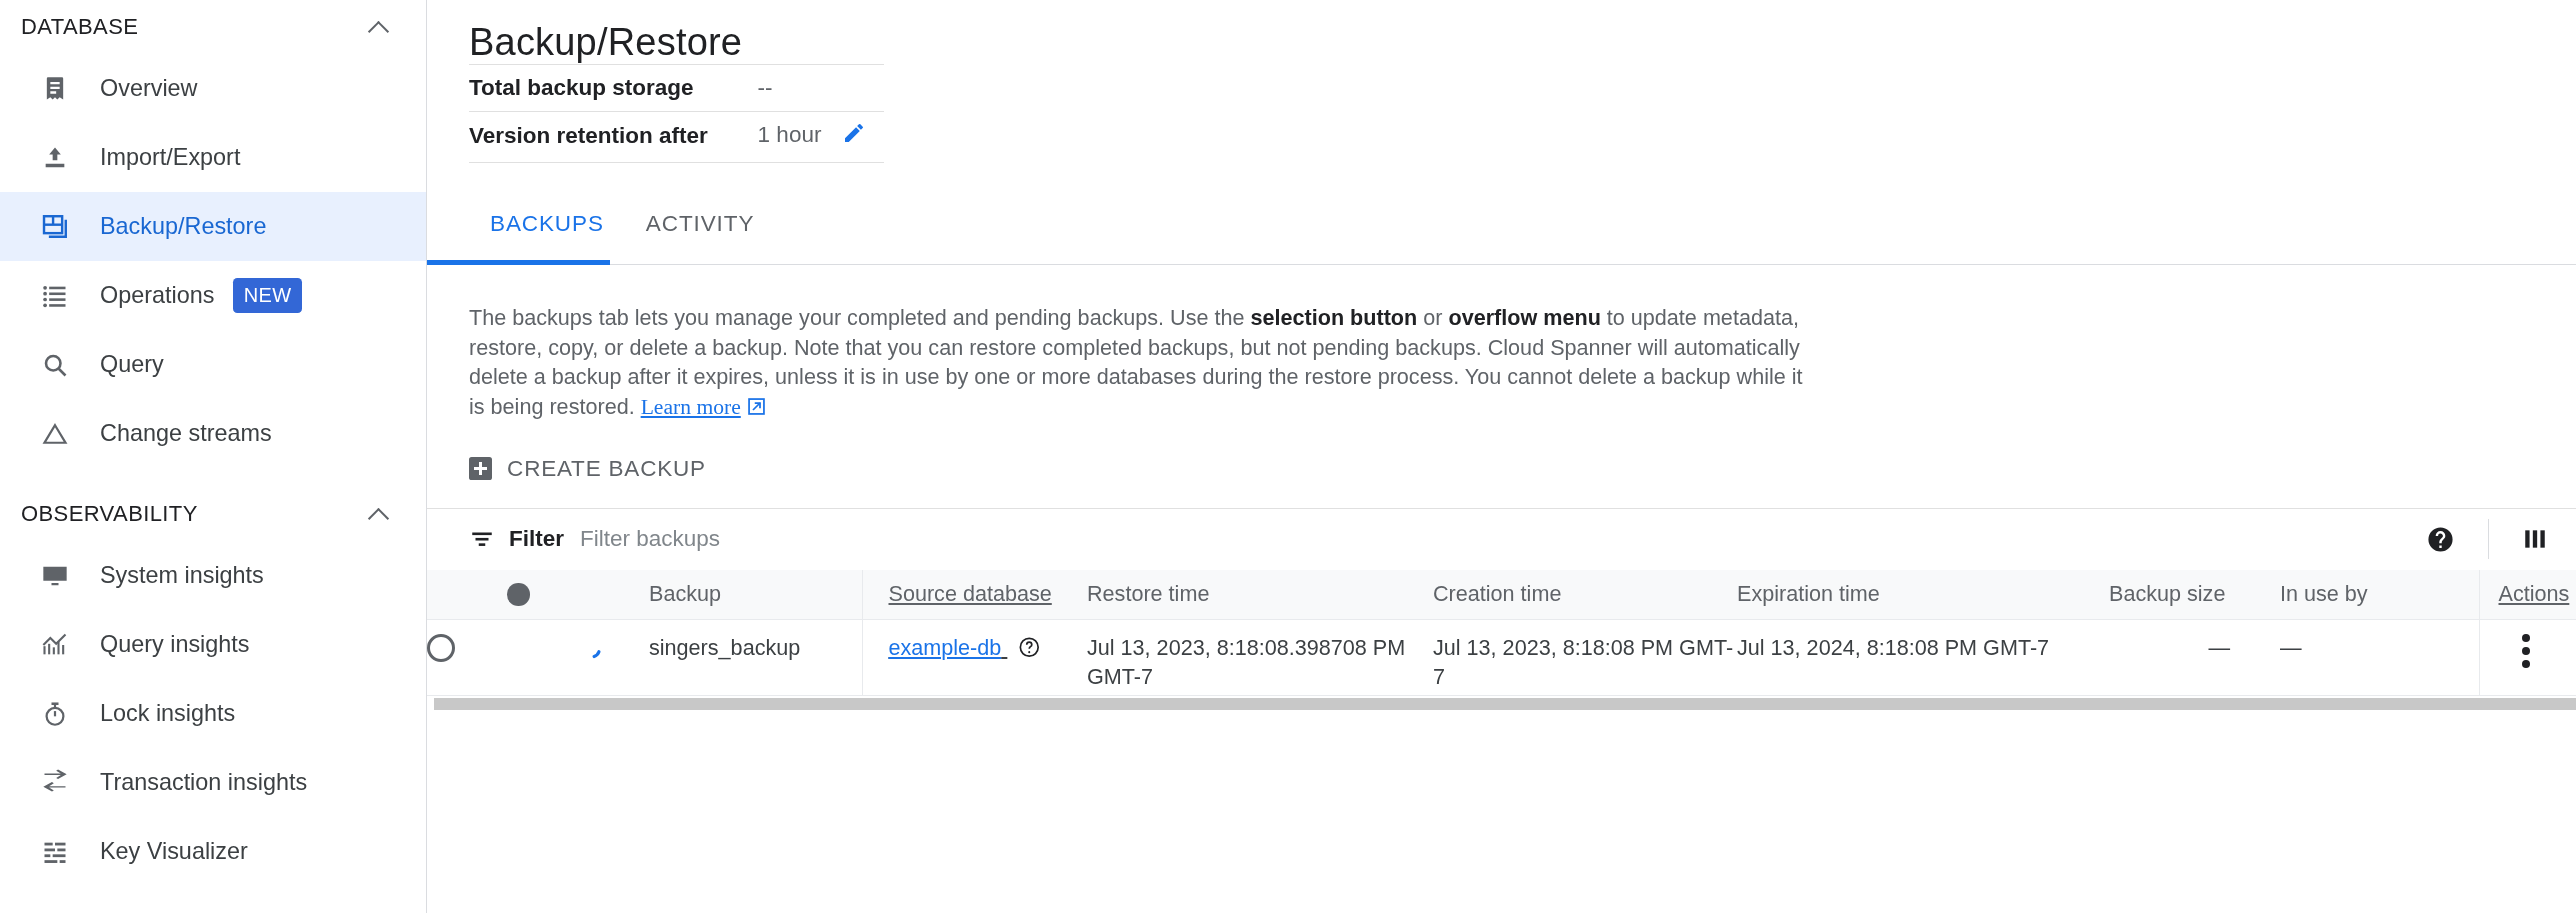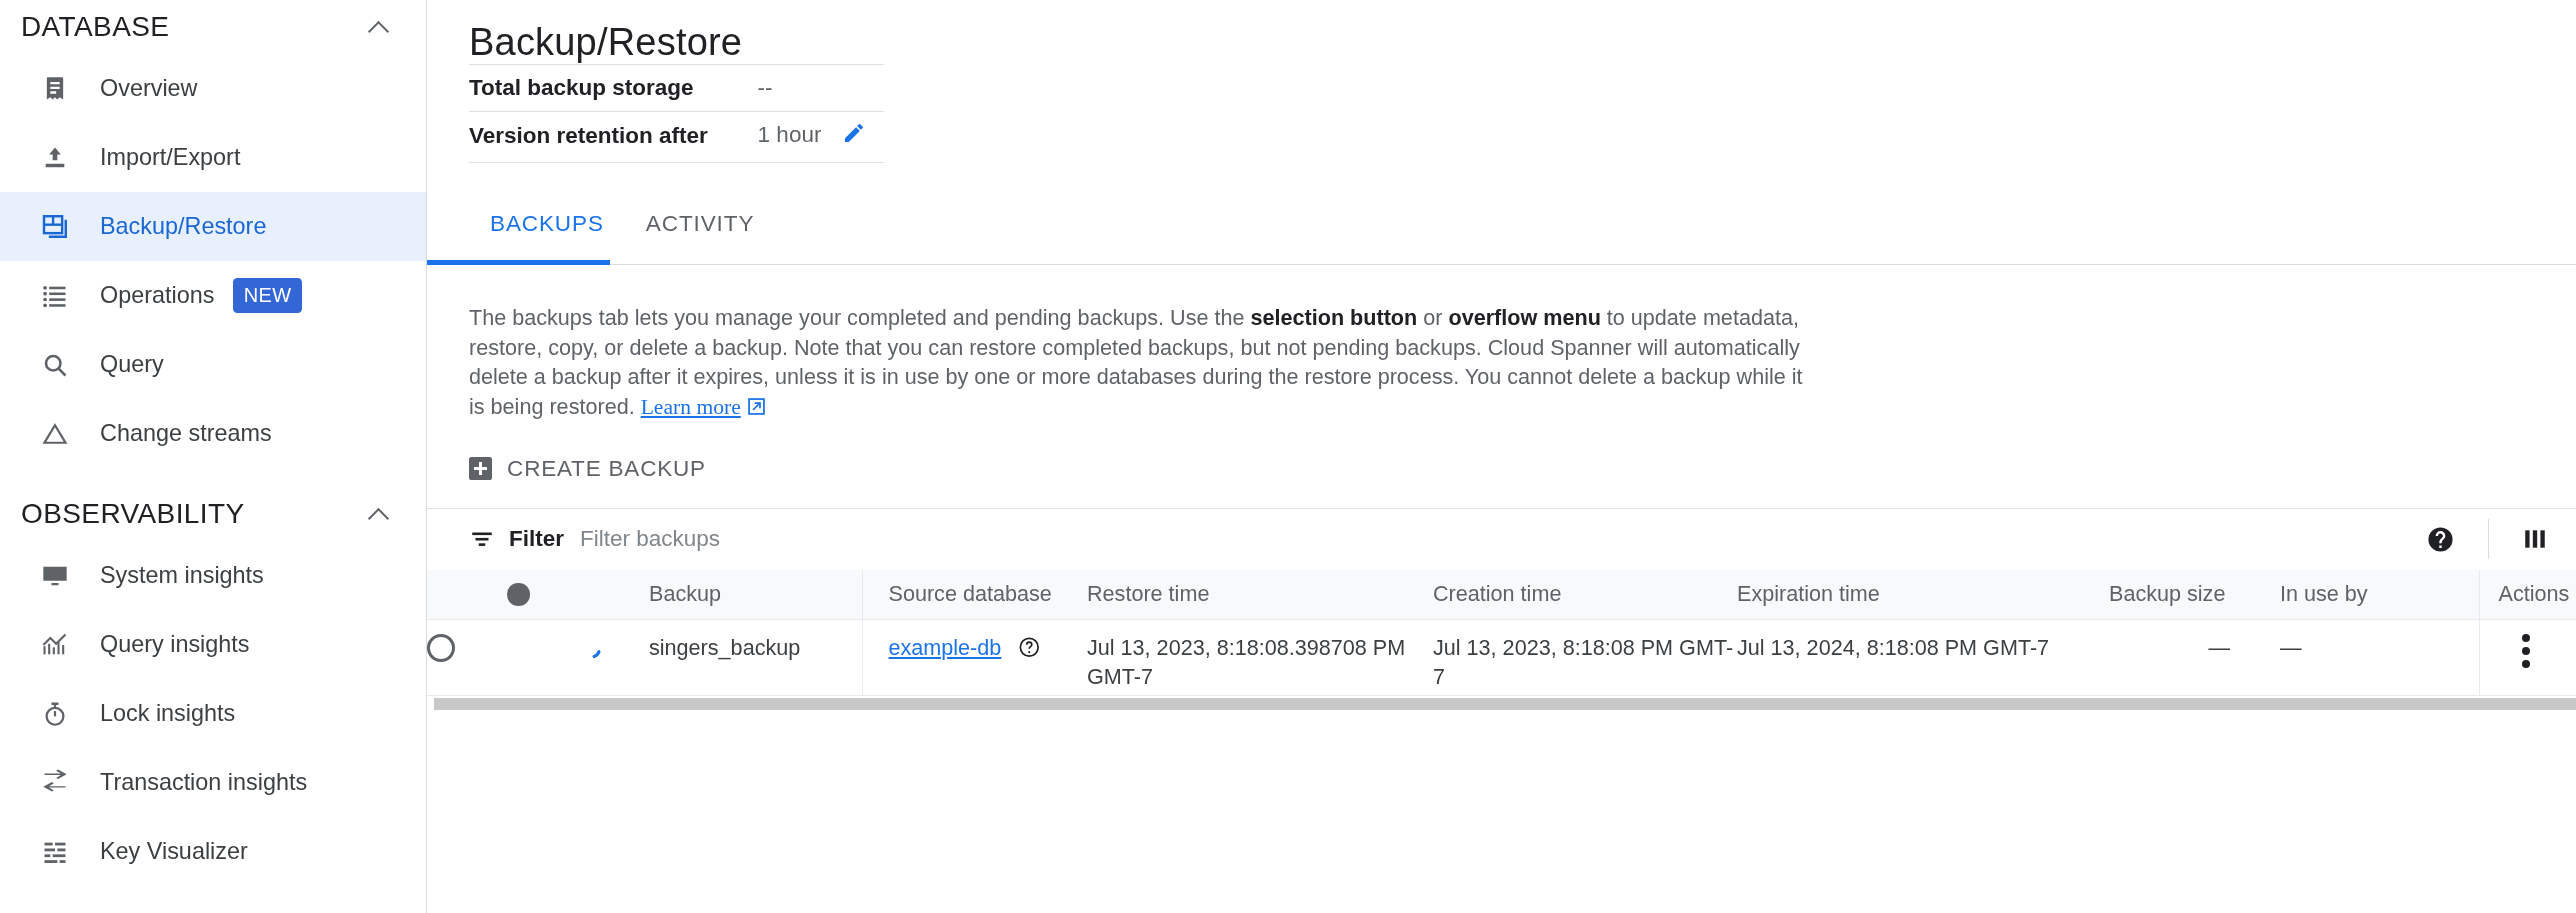--- a/index.html
+++ b/index.html
@@ -24,21 +24,21 @@
     position: relative;
   }
   .nav-group-header {
     display: flex;
     align-items: center;
     justify-content: space-between;
     height: 54px;
     padding: 0 35px 0 21px;
   }
   .nav-group-title {
-    font-size: 28px;
+    font-size: 22px;
     letter-spacing: 0.4px;
     color: #202124;
     font-weight: 400;
   }
   .chevron-up {
     width: 22.5px; height: 22.5px;
     display: inline-block;
     position: relative;
   }
   .chevron-up::before {
@@ -233,21 +233,21 @@
   }
   .tbl tbody td {
     height: 76px;
     font-size: 21.6px;
     color: #3c4043;
     vertical-align: top;
     padding-top: 14px;
     border-bottom: 0.9px solid #e8eaed;
     line-height: 1.32;
   }
-  .col-sep { border-left: 0.9px solid #e8eaed; }
+  .col-sep { border-left: 0.9px solid #e8eaed; text-decoration: underline; }
   .status-dot {
     width: 22.5px; height: 22.5px;
     border-radius: 50%;
     background: #5f6368;
     display:block;
   }
   .radio-circle {
     width: 28px; height: 28px;
     border: 3.5px solid #5f6368;
     border-radius: 50%;

